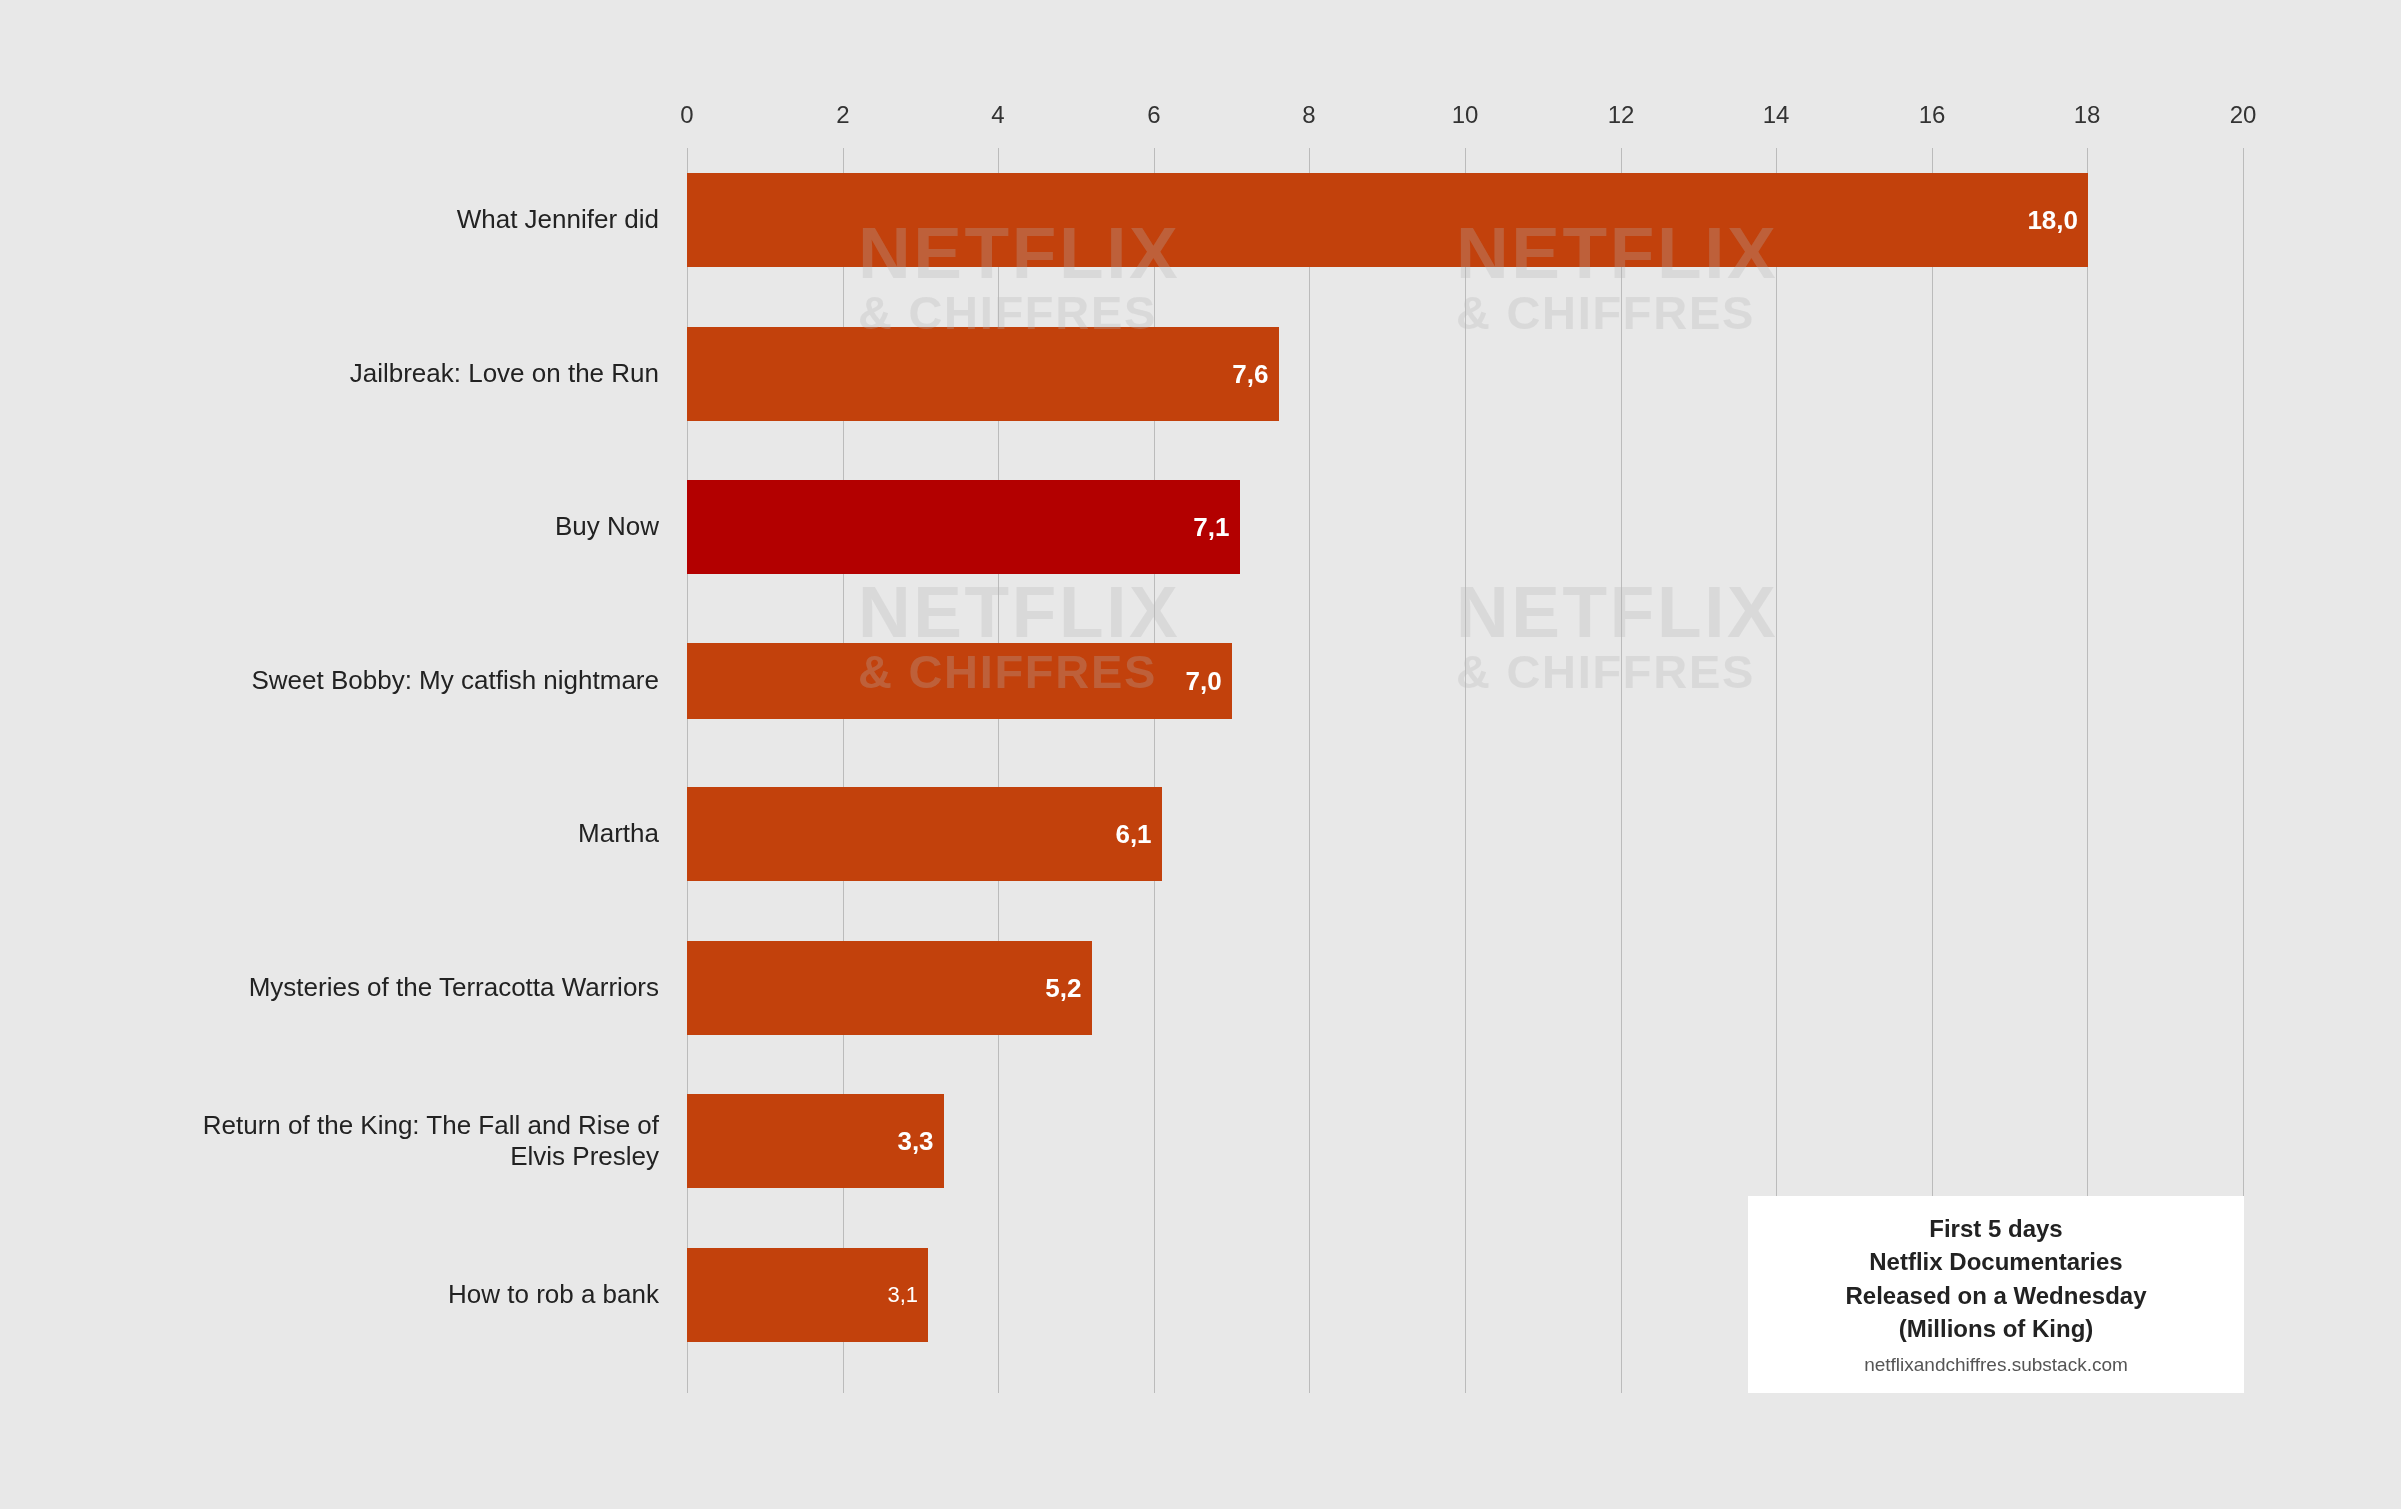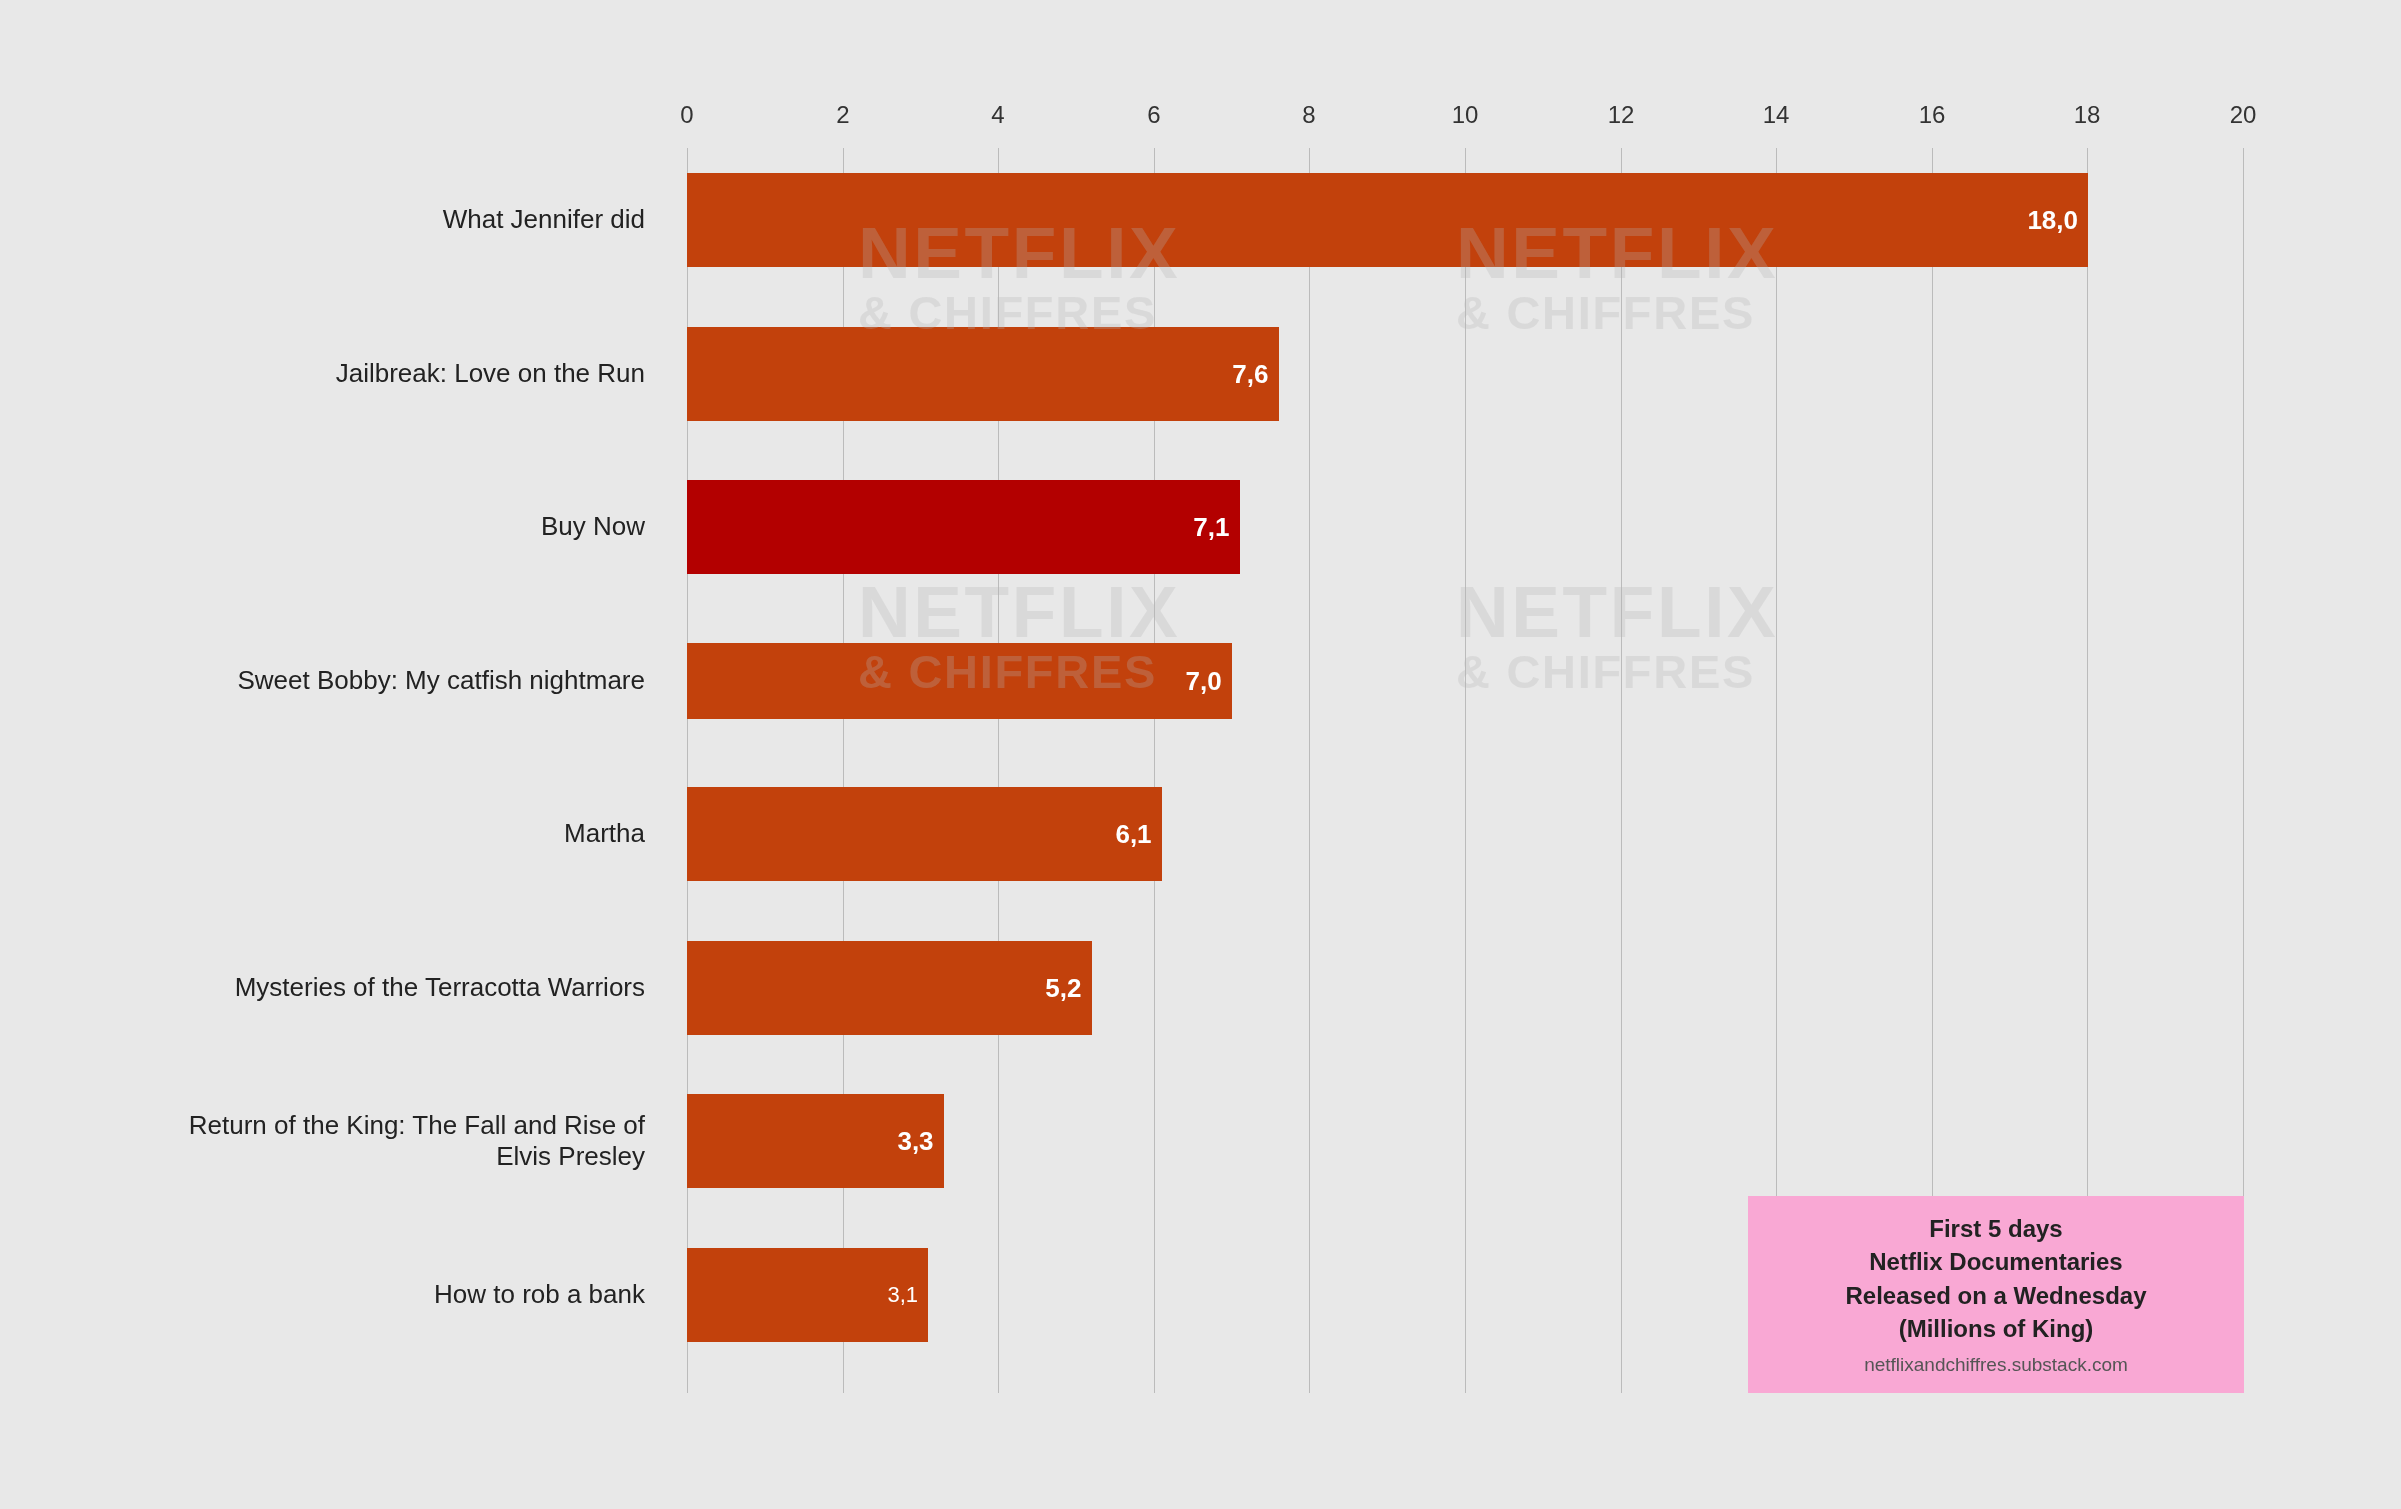--- a/index.html
+++ b/index.html
@@ -51,21 +51,21 @@
     .bar-row {
       display: flex;
       align-items: center;
       position: relative;
       height: 145px;
       margin-bottom: 8.5px;
     }
     .bar-label {
       width: 530px;
       text-align: right;
-      padding-right: 42px;
+      padding-right: 28px;
       font-size: 26px;
       color: #222;
       font-weight: normal;
       line-height: 1.2;
     }
     .bar-wrapper {
       flex: 1;
       height: 94px;
       position: relative;
       display: flex;
@@ -90,21 +90,21 @@
       bottom: 0;
       pointer-events: none;
       overflow: hidden;
     }
 
     
     .legend-box {
       position: absolute;
       right: 0;
       bottom: 0;
-      background: #f9a8d4;
+      background: #ffffff;
       width: 496px;
       height: 197px;
       display: flex;
       flex-direction: column;
       align-items: center;
       justify-content: center;
       padding: 17px;
     }
     .legend-title {
       font-size: 24px;

